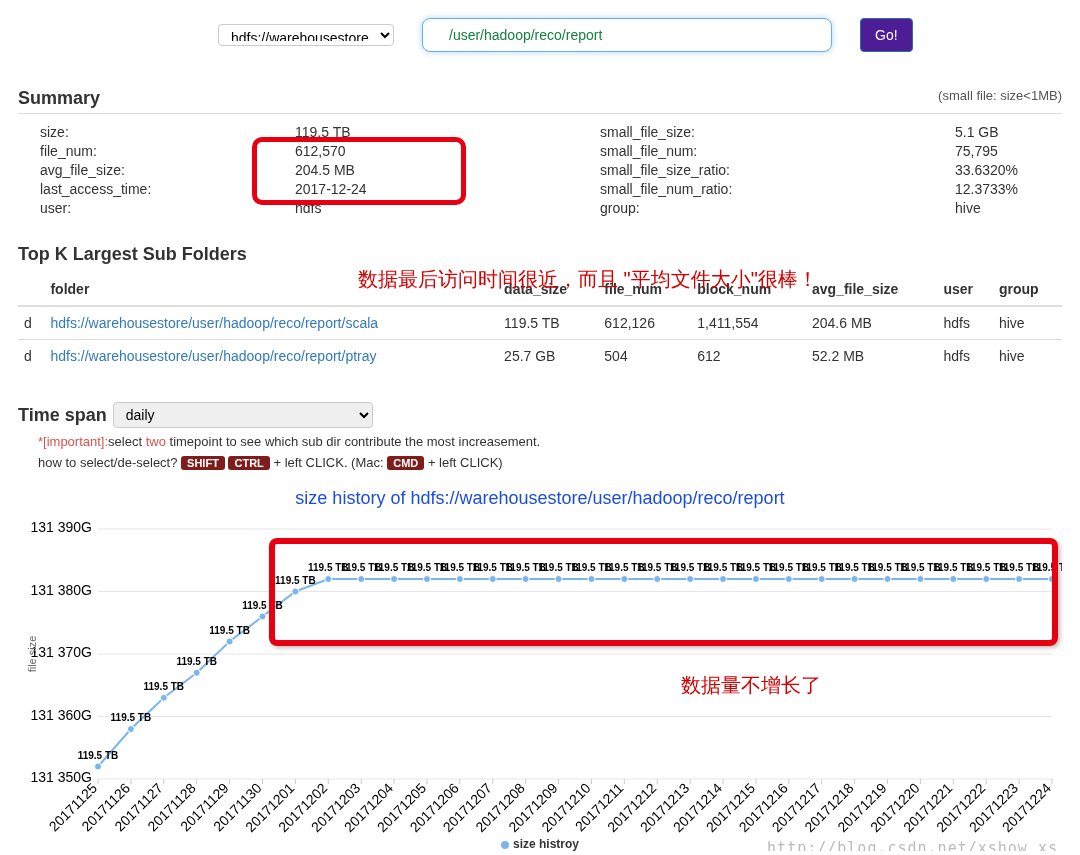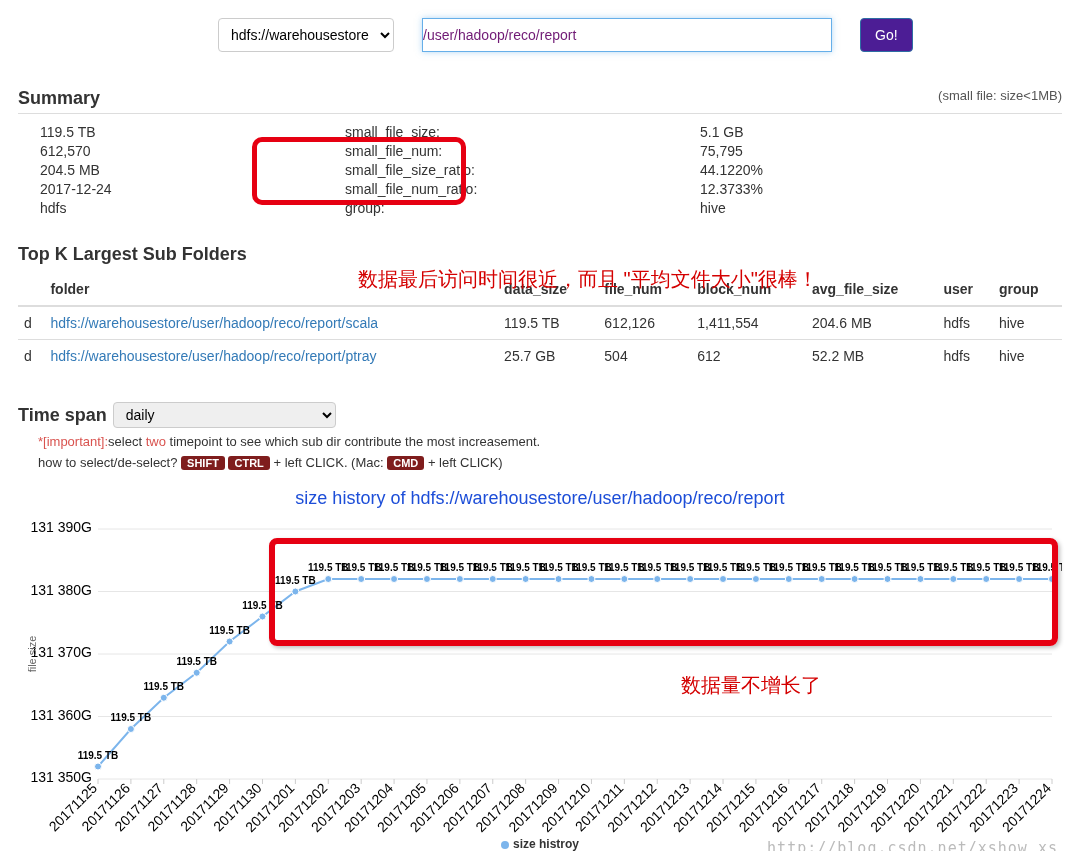--- a/index.html
+++ b/index.html
@@ -7,26 +7,26 @@
   font-family: "Helvetica Neue", Helvetica, Arial, sans-serif;
   font-size: 14px;
   color: #333;
   margin: 0;
   padding: 0 18px;
   background: #fff;
   width: 1080px;
 }
 .topbar { display: flex; align-items: center; gap: 28px; padding: 18px 0 28px 200px; }
 select.scheme {
-  border: 1px solid #ccc; border-radius: 4px; height: 34px; padding: 4px 8px; font-size: 14px;
+  border: 1px solid #ccc; border-radius: 4px; height: 22px; padding: 4px 8px; font-size: 14px;
   background: #fff;
 }
 input.path {
-  width: 410px; height: 34px; border: 1px solid #66afe9; border-radius: 0;
-  padding: 0 0; font-size: 14px; color: #701a75;
+  width: 410px; height: 34px; border: 1px solid #66afe9; border-radius: 8px;
+  padding: 0 26px; font-size: 14px; color: #15803d;
   box-shadow: 0 0 6px rgba(102,175,233,.5);
 }
 button.go {
   background: #4c1d95; color: #fff; border: 1px solid #2e6da4;
   border-radius: 4px; height: 34px; padding: 0 14px; font-size: 14px; cursor: pointer;
 }
 h3.section { font-size: 18px; font-weight: 700; margin: 8px 0 4px 0; border-bottom: 1px solid #ddd; padding-bottom: 4px; }
 .note-right { float: right; font-weight: 400; font-size: 13px; color: #555; }
 .summary-wrap { position: relative; }
 .summary-cols { display: flex; padding: 6px 0 20px 22px; }
@@ -35,21 +35,21 @@
 .vals1 { width: 305px; }
 .labels2 { width: 355px; }
 .vals2 { flex: 1; }
 .redbox1 { position: absolute; border: 5px solid #e60012; border-radius: 10px; left: 234px; top: 19px; width: 214px; height: 68px; pointer-events:none;}
 .annot { position: absolute; color: #d40000; font-size: 20px; font-weight: 500; left: 340px; top: 148px; }
 table.folders { width: 100%; border-collapse: collapse; font-size: 14px; margin-top: 4px;}
 table.folders th { text-align: left; font-weight: 700; padding: 8px 6px; border-bottom: 2px solid #ddd; }
 table.folders td { padding: 8px 6px; border-top: 1px solid #ddd; }
 table.folders a { color: #337ab7; text-decoration: none; }
 .time-span-row { margin: 30px 0 6px 0; font-size: 18px; font-weight: 700; display:flex; align-items:center; gap:6px;}
-select.span { border: 1px solid #ccc; border-radius: 4px; height: 26px; padding: 2px 8px; font-size: 14px; width: 223px; font-weight:400;}
+select.span { border: 1px solid #ccc; border-radius: 4px; height: 26px; padding: 2px 8px; font-size: 14px; width: 260px; font-weight:400;}
 .hint { font-size: 13px; margin: 6px 0 2px 20px; }
 .hint .star { color: #d9534f; }
 .hint .red { color: #d9534f; margin-top: 34px; }
 .kbd { background: #7f1d1d; color: #fff; border-radius: 3px; padding: 1px 6px; font-size: 11px; font-weight:700;}
 .chart-wrap { position: relative; margin-top: 18px; }
 .chart-title { text-align: center; color: #1d4ed8; font-size: 18px; margin-bottom: 10px;}
 svg.chart { display:block; }
 .ylabel { font-size: 11px; fill: #666; }
 .pt-label { font-size: 10px; font-weight: 700; fill: #000; text-anchor: middle;}
 .redbox2 { position: absolute; border: 6px solid #e60012; border-radius: 8px; pointer-events:none; box-shadow: 2px 2px 4px rgba(0,0,0,.25);}
@@ -69,38 +69,45 @@
   <button class="go">Go!</button>
 </div>
 
 <h3 class="section">
   <span>Summary</span>
   <span class="note-right">(small file: size&lt;1MB)</span>
 </h3>
 
 <div class="summary-wrap">
   <div class="summary-cols">
+    <div class="col labels1" id="sum-l1">
+        <span>size:</span>
+        <span>file_num:</span>
+        <span>avg_file_size:</span>
+        <span>last_access_time:</span>
+        <span>user:</span>
+      </div>
     <div class="col vals1" id="sum-v1">
         <span>119.5 TB</span>
         <span>612,570</span>
         <span>204.5 MB</span>
         <span>2017-12-24</span>
         <span>hdfs</span>
       </div>
     <div class="col labels2" id="sum-l2">
         <span>small_file_size:</span>
         <span>small_file_num:</span>
         <span>small_file_size_ratio:</span>
         <span>small_file_num_ratio:</span>
         <span>group:</span>
       </div>
     <div class="col vals2" id="sum-v2">
         <span>5.1 GB</span>
         <span>75,795</span>
-        <span>44.1220%</span>
+        <span>33.6320%</span>
         <span>12.3733%</span>
         <span>hive</span>
       </div>
   </div>
   <div class="redbox1"></div>
   <div class="annot">数据最后访问时间很近，而且 "平均文件大小"很棒！</div>
 </div>
 
 <h3 class="section" style="border-bottom:none;">Top K Largest Sub Folders</h3>
 <table class="folders">

